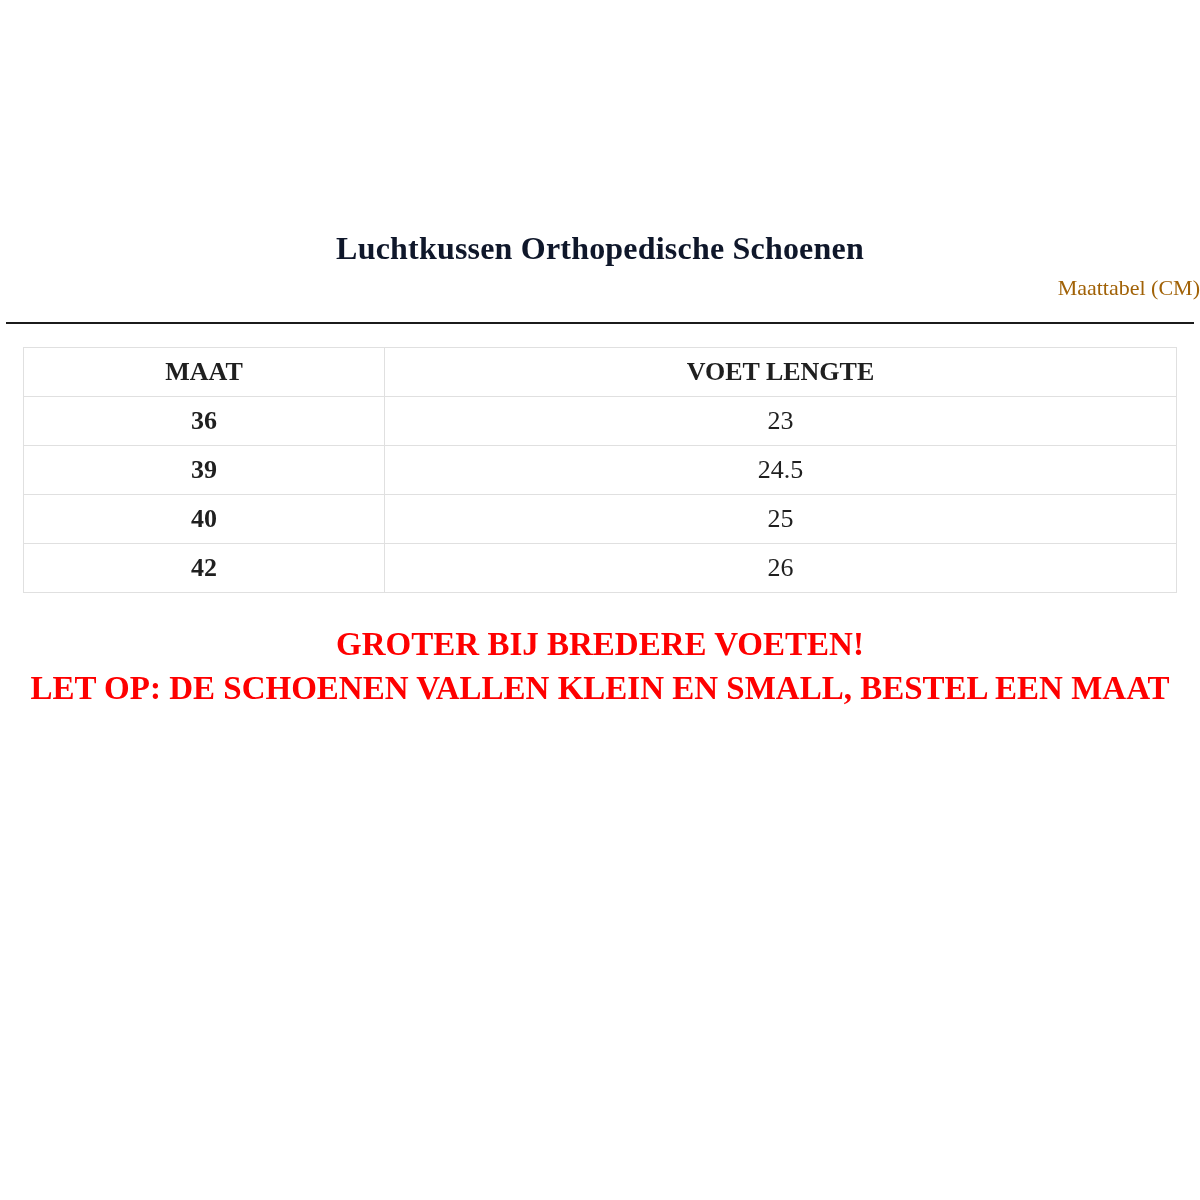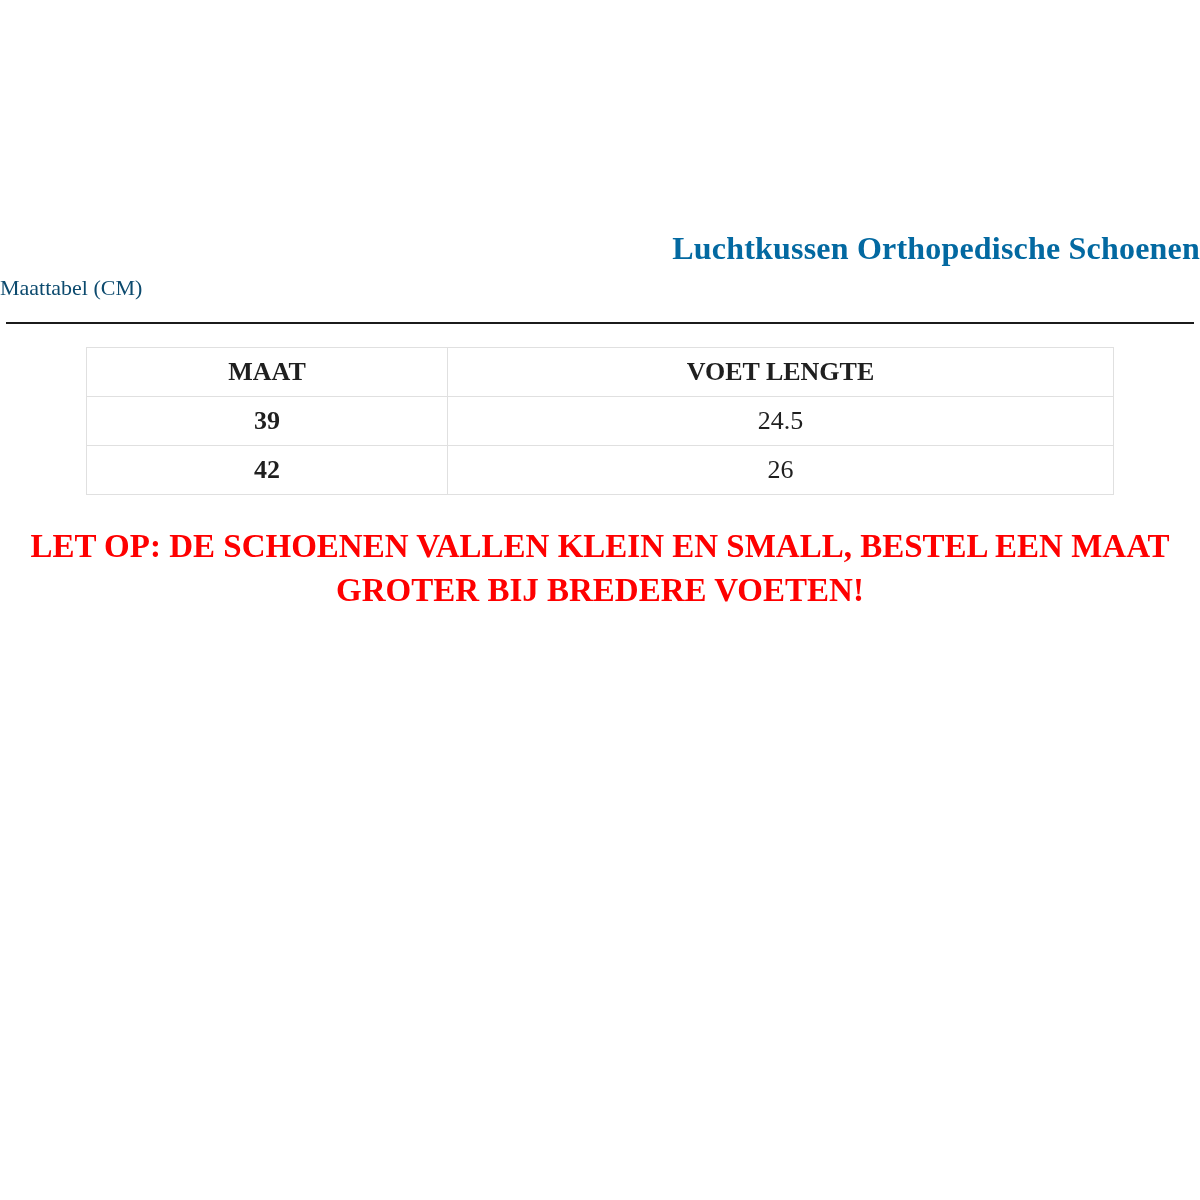--- a/index.html
+++ b/index.html
@@ -10,42 +10,43 @@
     overflow: hidden;
     font-family: "Liberation Serif", "DejaVu Serif", serif;
   }
   .page {
     width: 1200px;
     height: 1200px;
     position: relative;
   }
   .title {
     margin-top: 228px;
-    text-align: right;
+    text-align: center;
     font-size: 32px;
     font-weight: 700;
-    color: #0369a1;
+    color: #0f172a;
     letter-spacing: 0.2px;
     line-height: 1.25;
   }
   .subtitle {
     margin-top: 7px;
-    text-align: left;
+    text-align: right;
     font-size: 22px;
     font-weight: 400;
-    color: #0c4a6e;
+    color: #a16207;
     line-height: 1.2;
+    padding-left: 32px;
   }
   .top-rule {
     border: none;
     border-top: 2.5px solid #1b1b1b;
     margin: 21px 6px 0 6px;
   }
   table.size-table {
-    width: 1028px;
+    width: 1154px;
     margin: 23px auto 0 auto;
     border-collapse: collapse;
     table-layout: fixed;
   }
   table.size-table td, table.size-table th {
     border: 1.5px solid #e0e0e0;
     height: 49px;
     text-align: center;
     vertical-align: middle;
     font-size: 26px;
@@ -78,28 +79,36 @@
 
   <table class="size-table">
     <thead>
       <tr>
         <th class="col-maat">MAAT</th>
         <th class="col-voet">VOET LENGTE</th>
       </tr>
     </thead>
     <tbody>
       <tr>
+        <td class="cell-maat">36</td>
+        <td class="cell-voet">23</td>
+      </tr>
+      <tr>
         <td class="cell-maat">39</td>
         <td class="cell-voet">24.5</td>
+      </tr>
+      <tr>
+        <td class="cell-maat">40</td>
+        <td class="cell-voet">25</td>
       </tr>
       <tr>
         <td class="cell-maat">42</td>
         <td class="cell-voet">26</td>
       </tr>
     </tbody>
   </table>
 
   <div class="warning">
+    <div class="warning-line">GROTER BIJ BREDERE VOETEN!</div>
     <div class="warning-line">LET OP: DE SCHOENEN VALLEN KLEIN EN SMALL, BESTEL EEN MAAT</div>
-    <div class="warning-line">GROTER BIJ BREDERE VOETEN!</div>
   </div>
 
 </div>
 
 </body></html>

